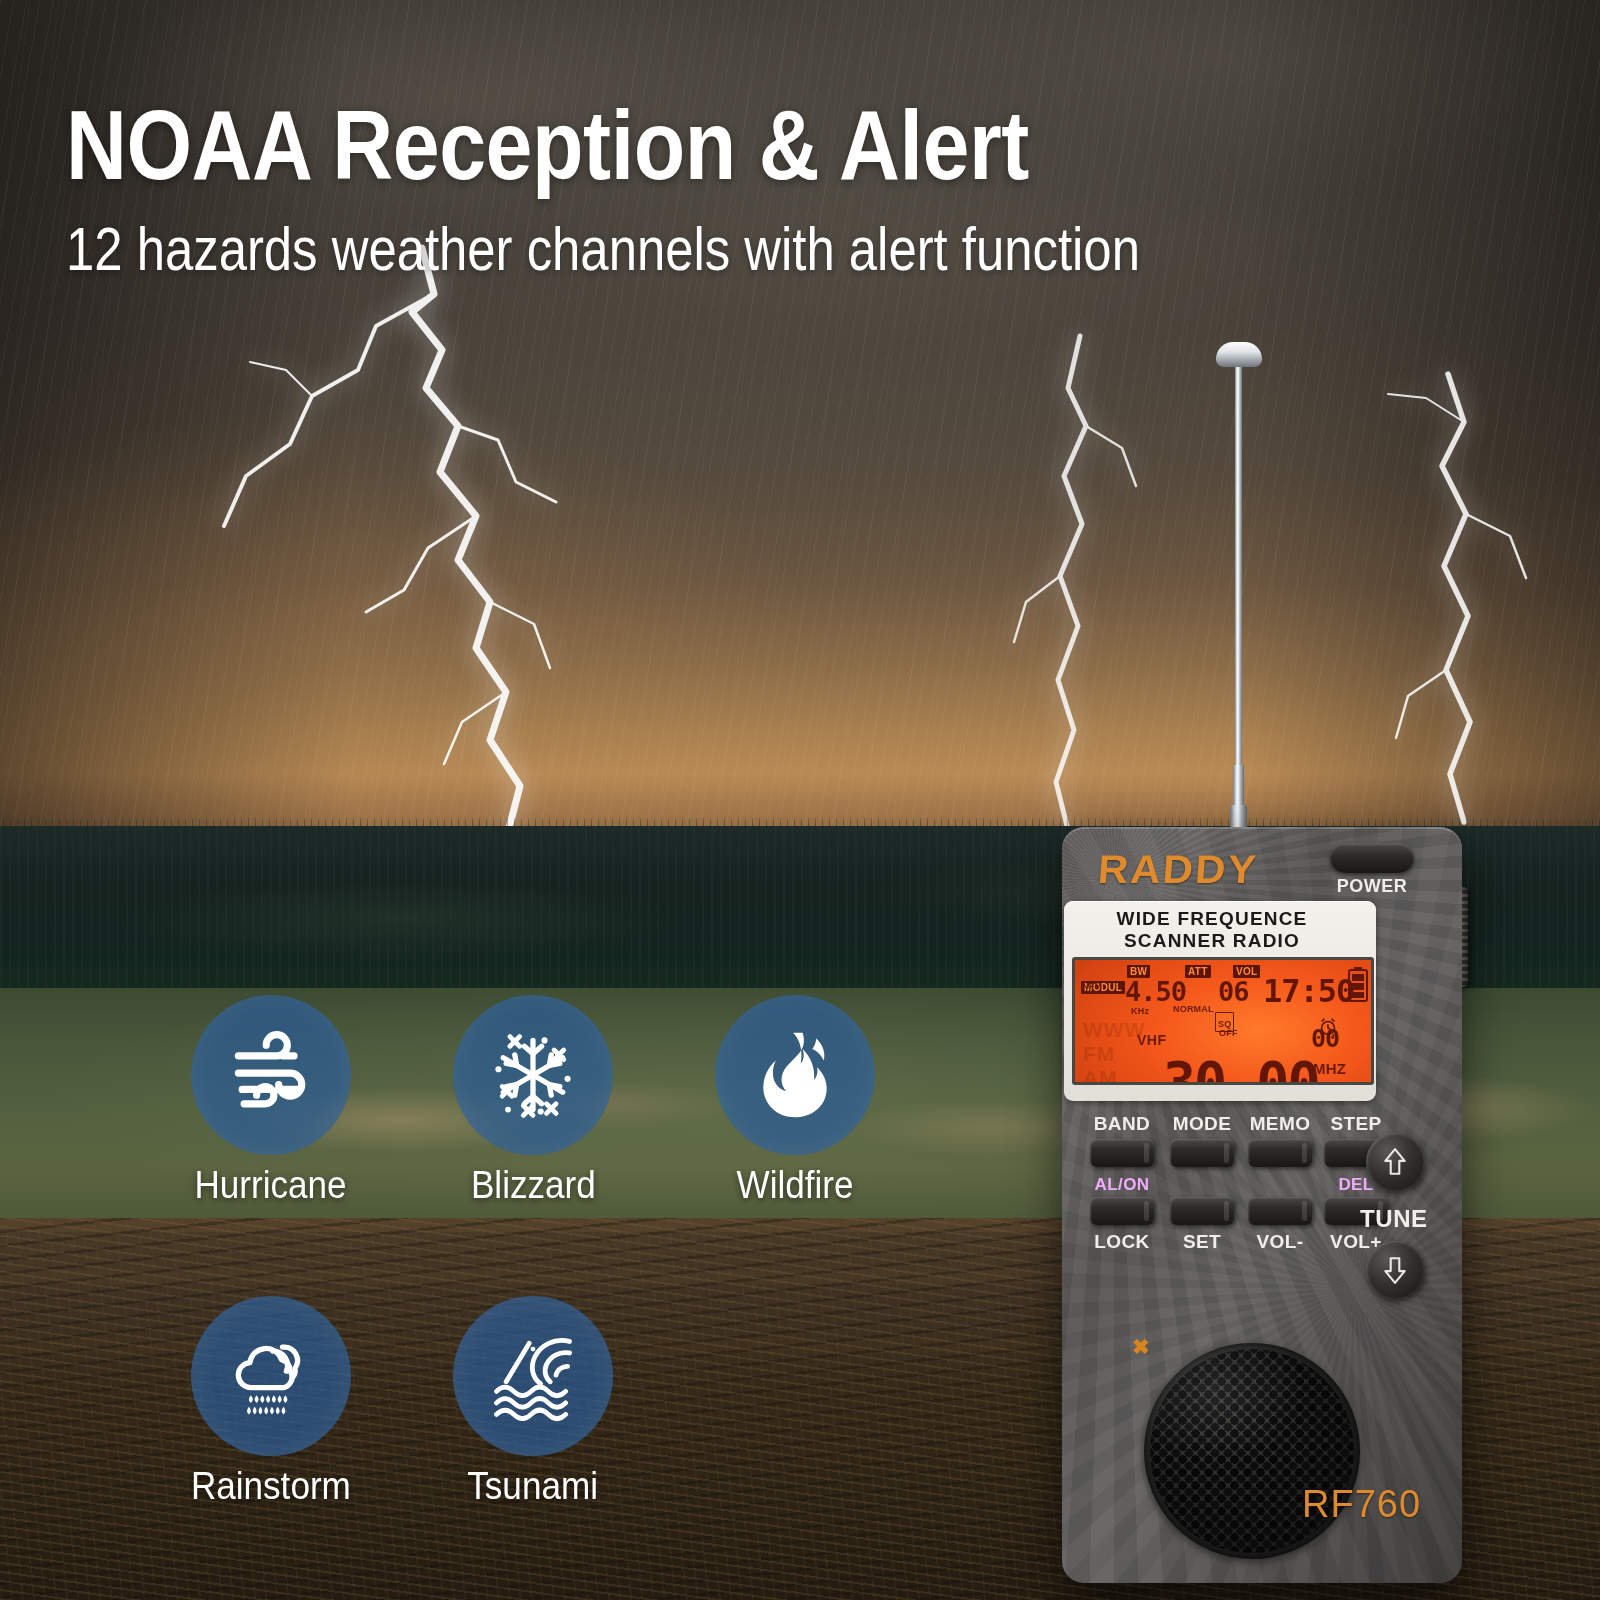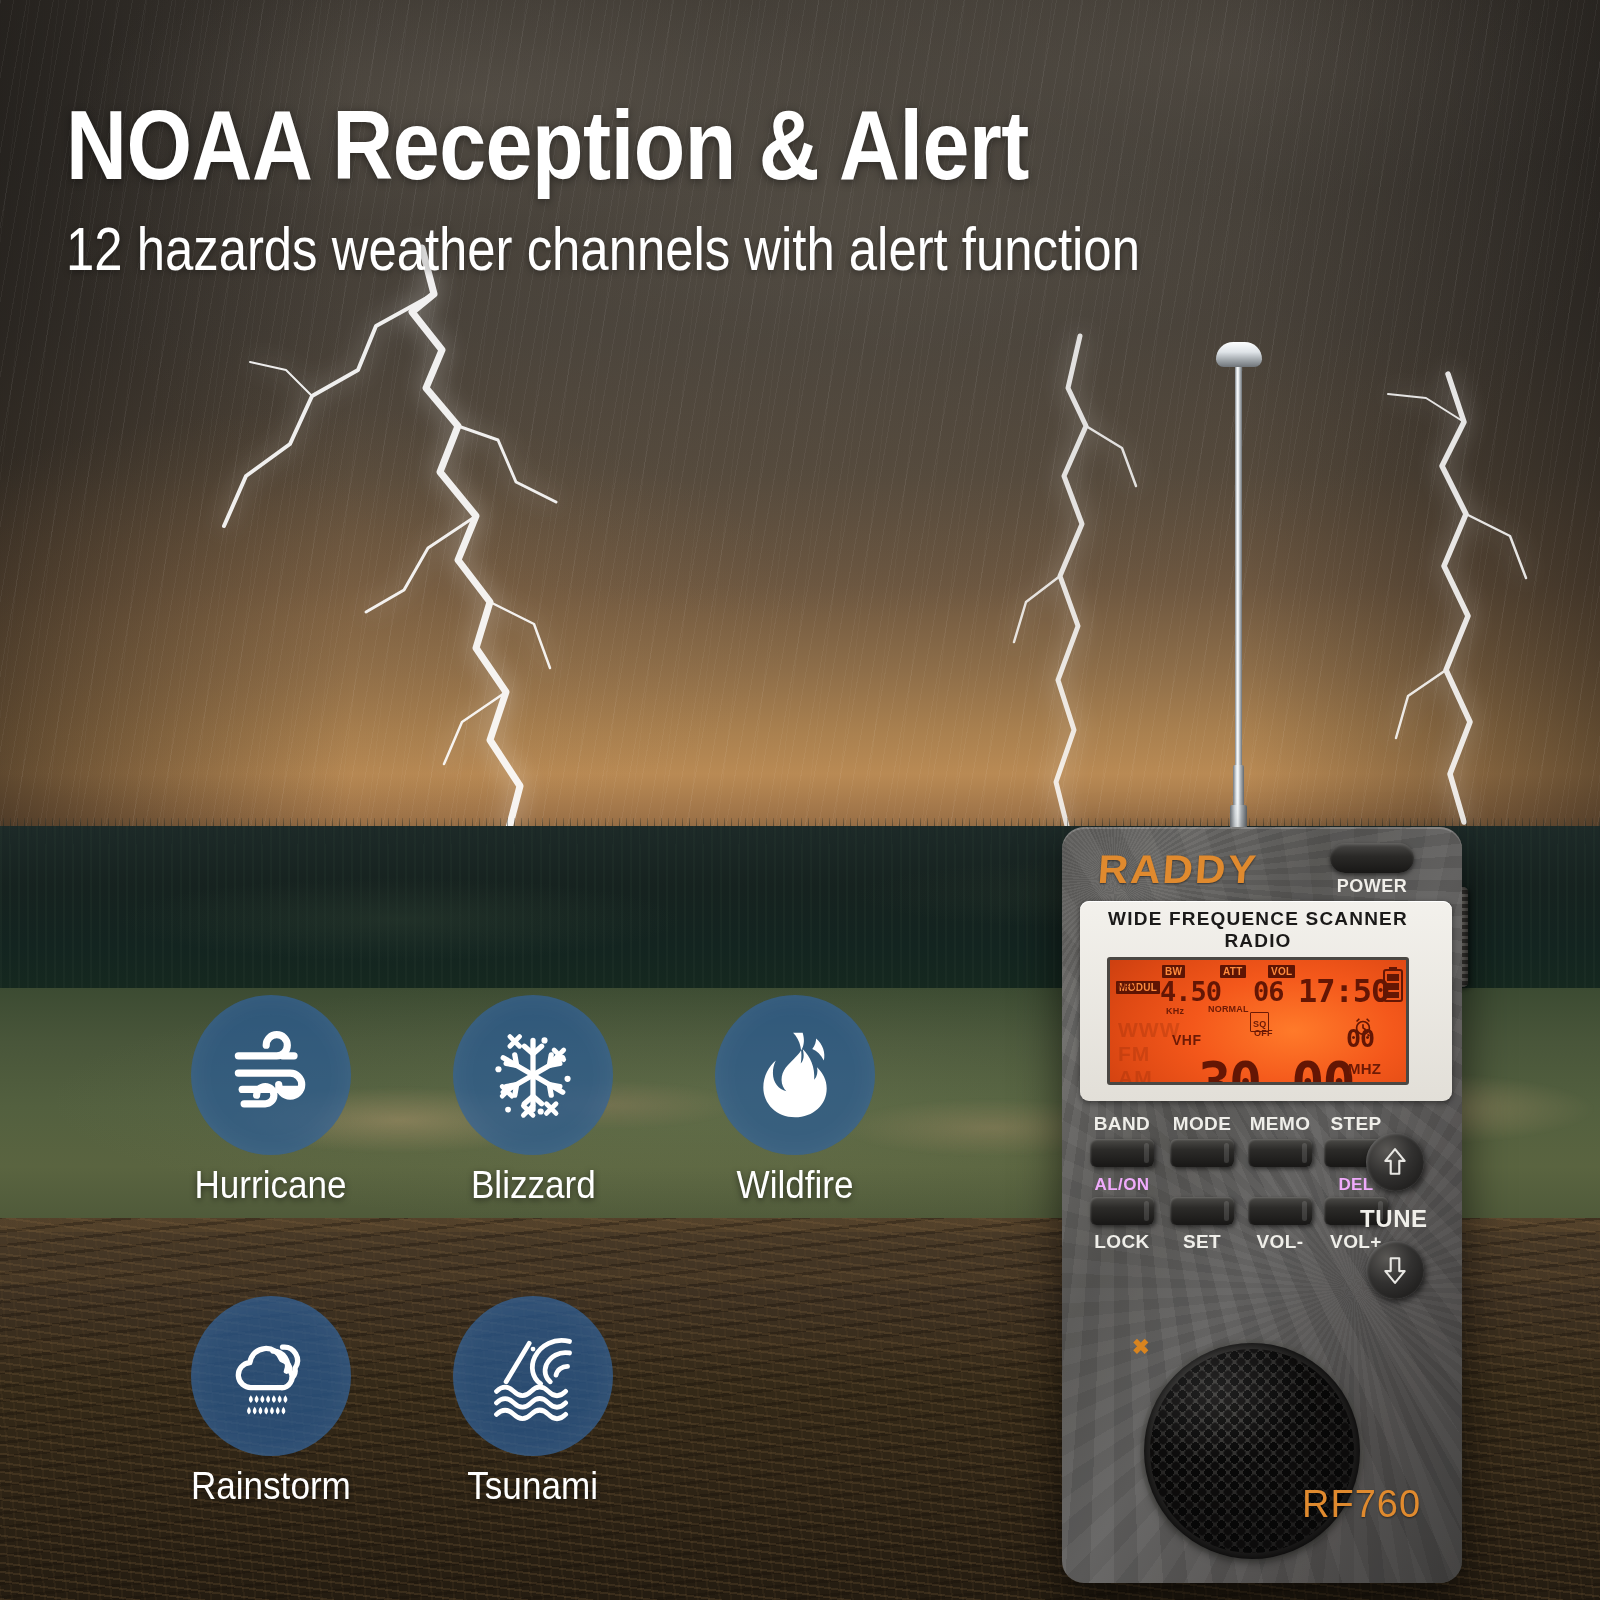--- a/index.html
+++ b/index.html
@@ -222,21 +222,21 @@
     border-radius:15px;
     background: linear-gradient(to bottom,#4a4947 0%,#2a2927 45%,#181716 100%);
     box-shadow: inset 0 2px 3px rgba(255,255,255,.14), 0 2px 4px rgba(0,0,0,.55);
   }
   .power-lbl {
     position:absolute; left:282px; top:541px; width:84px; text-align:center;
     color:#f0eee9; font-size:18px; font-weight:bold; letter-spacing:.5px;
   }
 
   .lcd-frame {
-    position:absolute; left:32px; top:566px; width:372px; height:200px;
+    position:absolute; left:16px; top:566px; width:312px; height:200px;
     background: linear-gradient(to bottom,#f3f1ec,#e2dfd8);
     border-radius:9px;
     box-shadow: 0 2px 6px rgba(0,0,0,.45), inset 0 1px 0 #fff;
     padding:4px 24px 0 8px;
   }
   .lcd-title {
     text-align:center; color:#1b1a19; font-size:19px; font-weight:bold;
     letter-spacing:1.2px; margin-top:3px;
   }
   .lcd {

